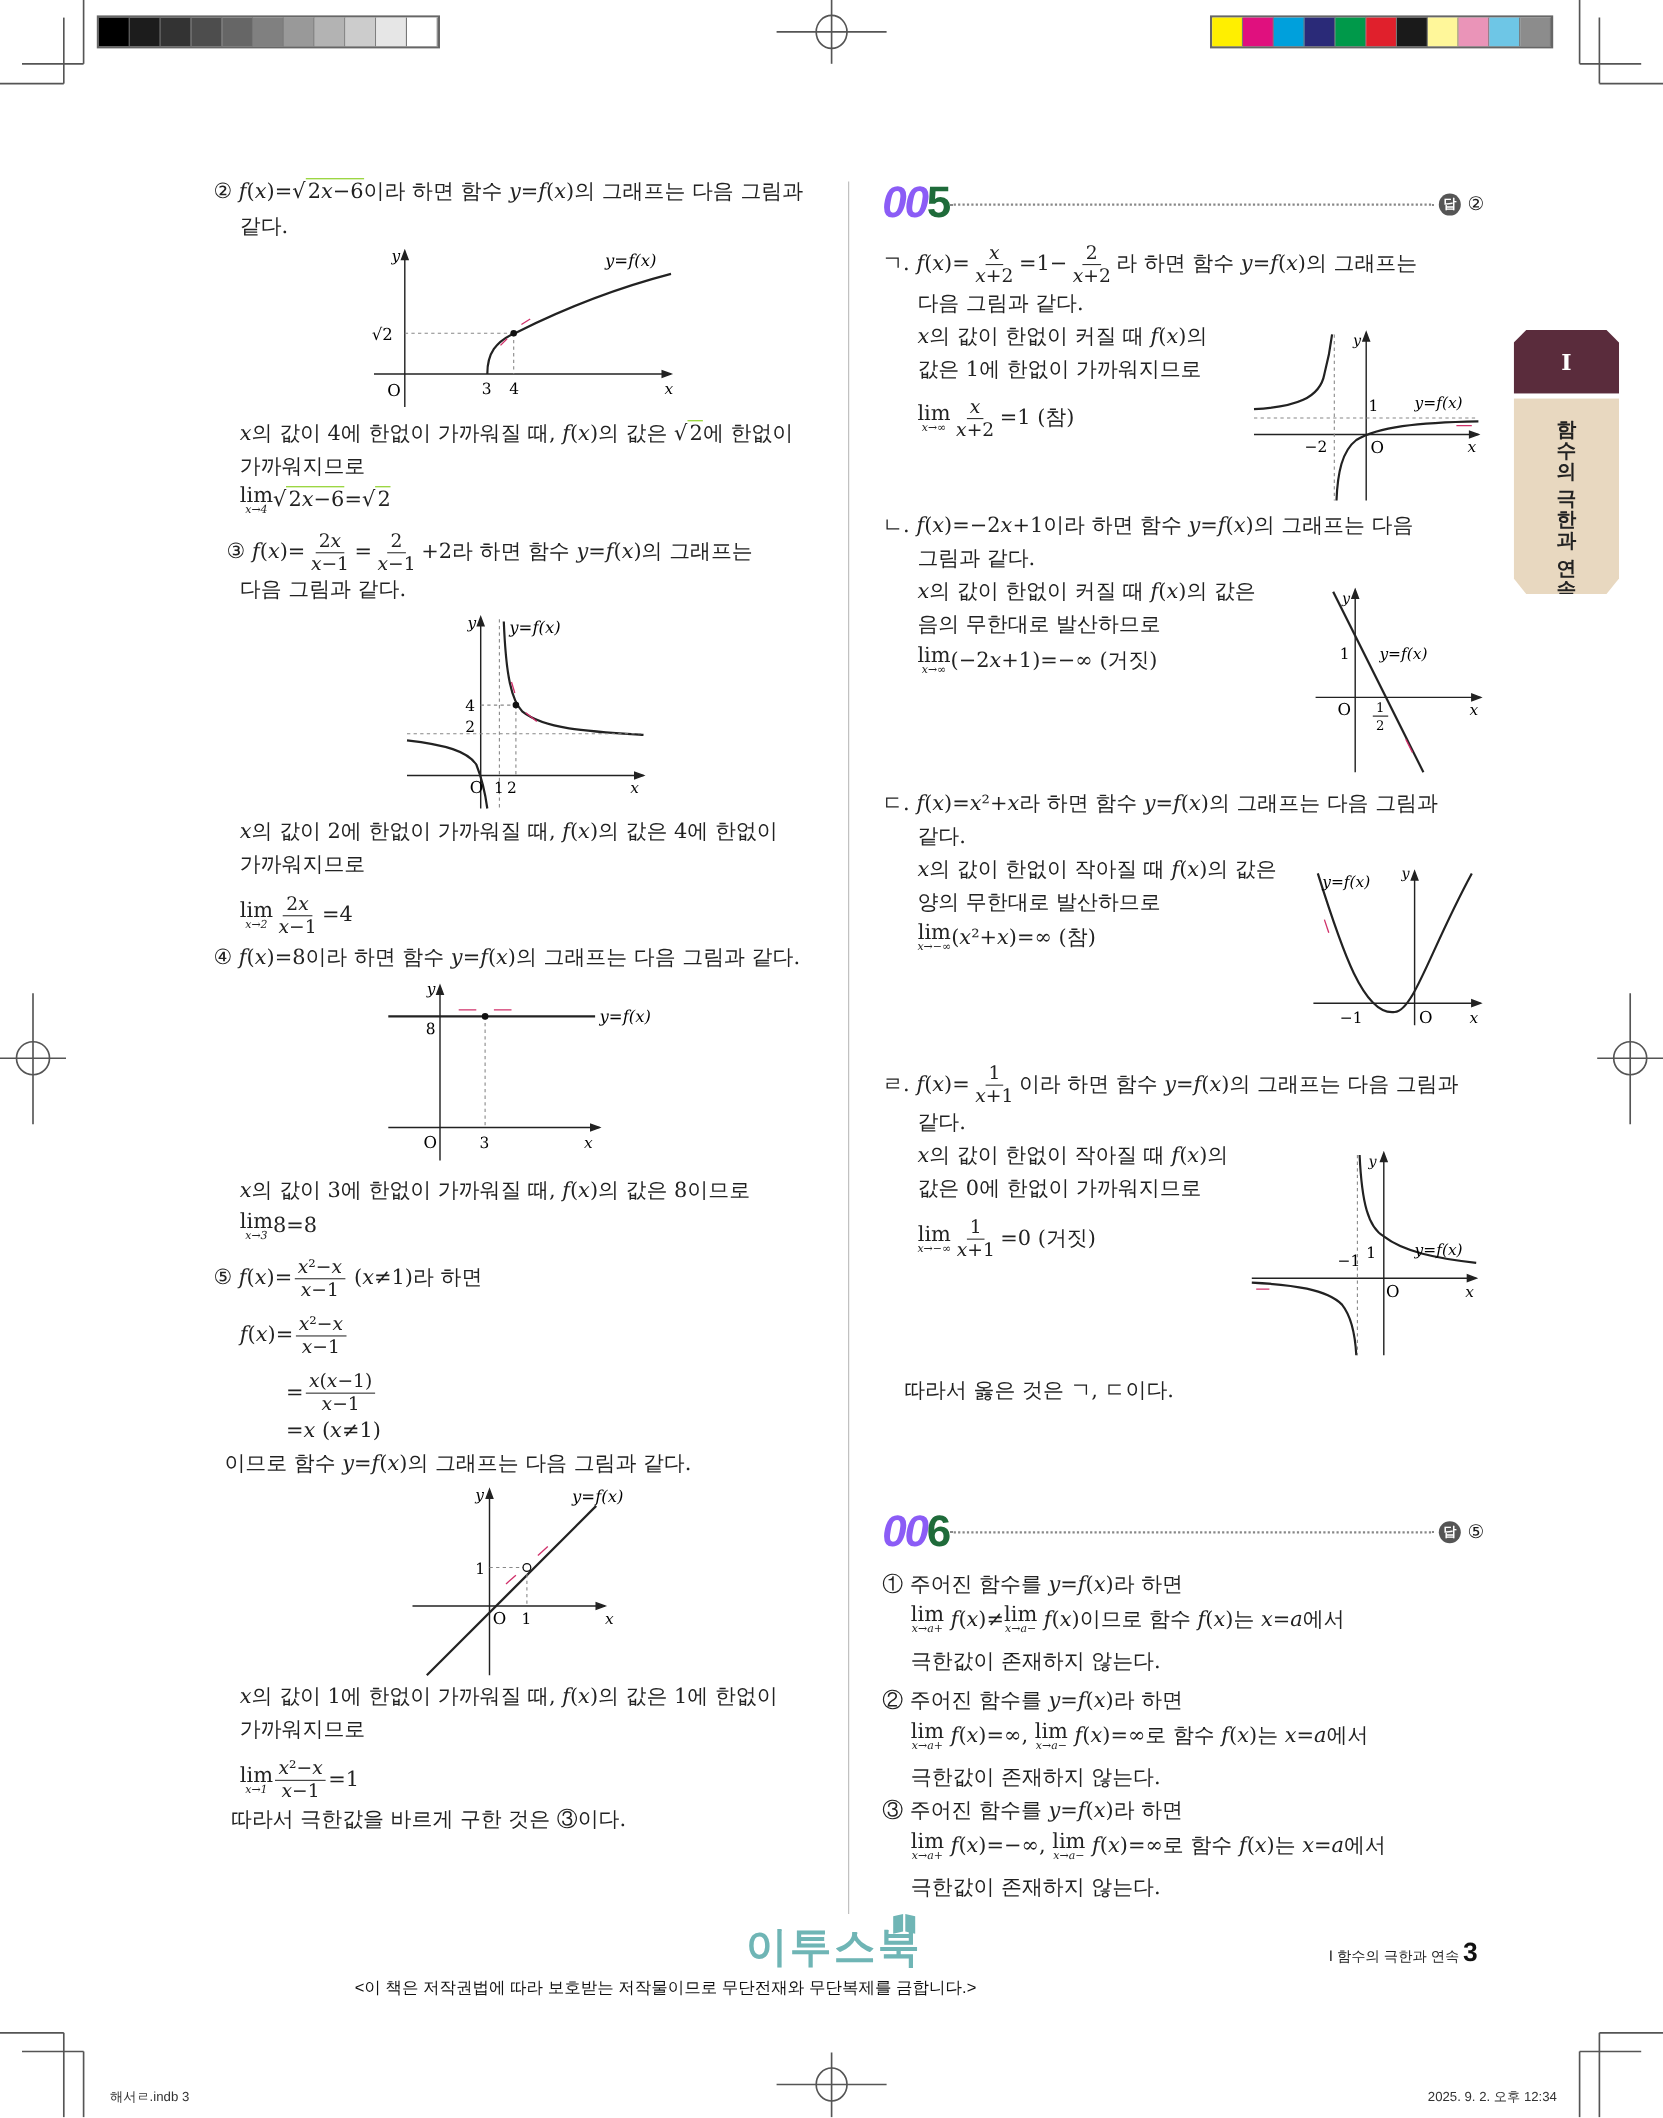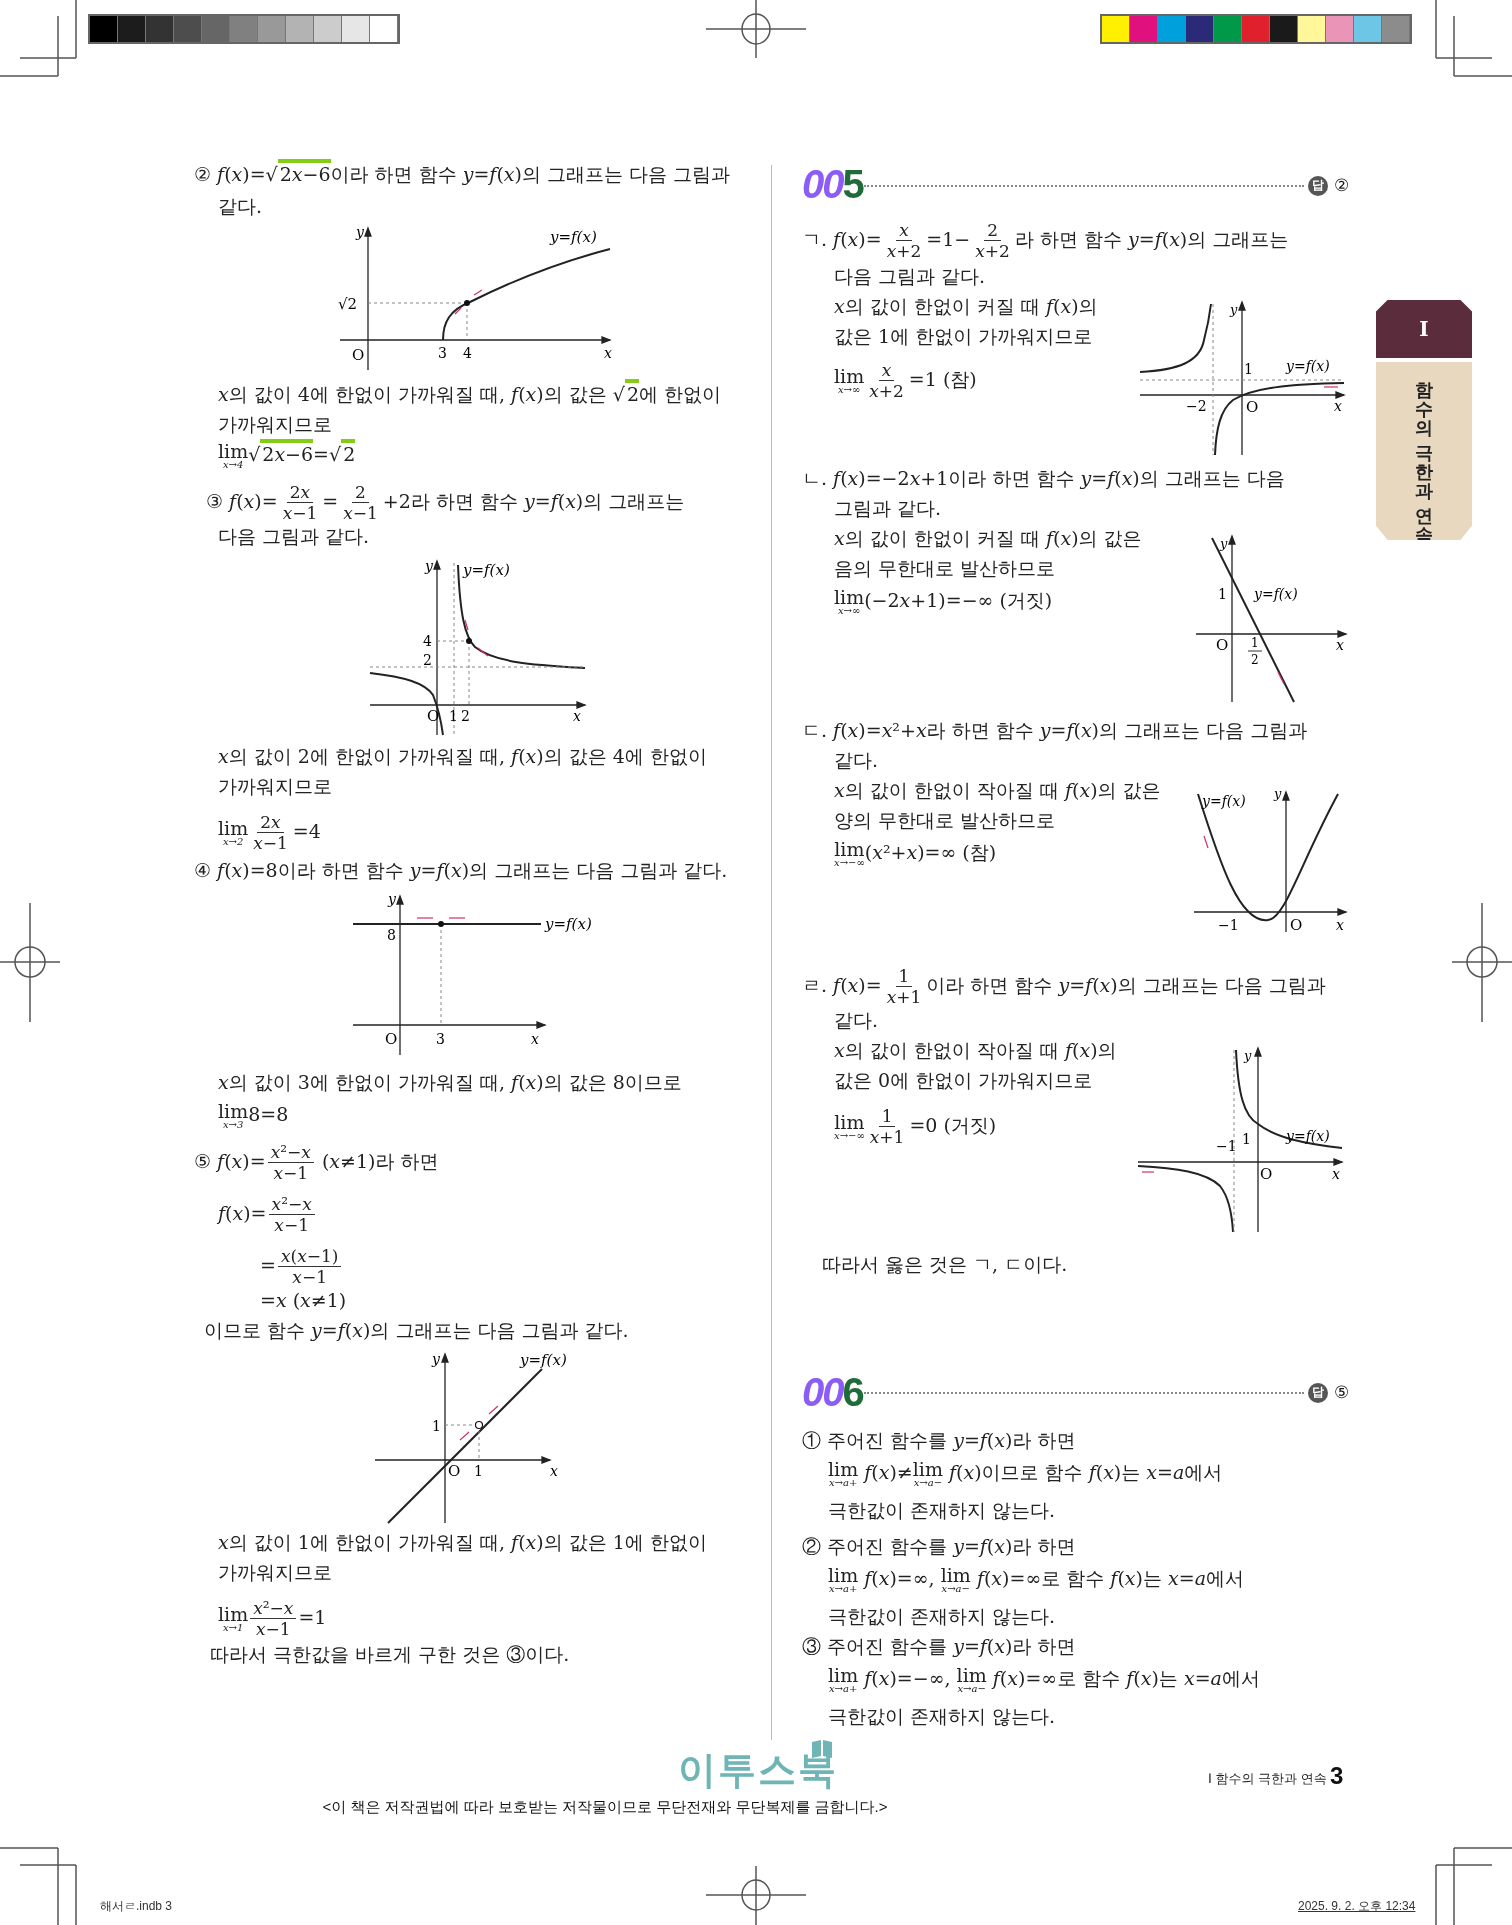--- a/index.html
+++ b/index.html
@@ -6,21 +6,21 @@
   html, body { width: 1512px; height: 1925px; background: #ffffff; overflow: hidden; }
   body { position: relative; font-family: "DejaVu Serif", serif; color: #1a1a1a; }
   .abs { position: absolute; }
   .ln { position: absolute; font-size: 19px; line-height: 28px; white-space: nowrap; color: #222; }
   .m { font-style: italic; font-family: "DejaVu Serif", serif; }
   .frac { display: inline-flex; flex-direction: column; align-items: center; vertical-align: middle; font-size: 17px; line-height: 20px; margin: 0 2px; }
   .frac .num { border-bottom: 1px solid #333; padding: 0 3px; }
   .frac .den { padding: 0 3px; }
   .lim { display: inline-flex; flex-direction: column; align-items: center; vertical-align: middle; line-height: 18px; }
   .lim .sub { font-size: 10px; line-height: 10px; font-style: italic; }
-  .sqrt { border-top: 4px solid #84cc16; padding-left: 2px; }
+  .sqrt { border-top: 1px solid #84cc16; padding-left: 2px; }
   .colorbar { position: absolute; top: 14px; height: 30px; display: flex; border: 2px solid #666; }
   .colorbar div { width: 28px; height: 100%; border-right: 1px solid #777; }
   .divider { position: absolute; left: 771px; top: 165px; width: 1px; height: 1575px; background: #bbb; }
   .pnum { position: absolute; font-family: "Liberation Sans", sans-serif; font-weight: bold; font-size: 40px; letter-spacing: -2px; }
   .pnum .g { color: #8b5cf6; font-style: italic; }
   .pnum .k { color: #1f6b3a; }
   .dots { position: absolute; border-top: 2px dotted #888; height: 0; }
   .ans { position: absolute; font-family: "Liberation Sans", sans-serif; font-size: 17px; display: flex; align-items: center; gap: 6px; }
   .ans .badge { width: 20px; height: 20px; border-radius: 50%; background: #555; color: #fff; font-size: 12px; display: flex; align-items: center; justify-content: center; font-weight: bold; }
   .tab-dark { position: absolute; left: 1376px; top: 300px; width: 96px; height: 58px; background: #5a2c3c; clip-path: polygon(12% 0, 88% 0, 100% 20%, 100% 100%, 0 100%, 0 20%); color: #fff; display: flex; align-items: center; justify-content: center; font-weight: bold; font-family: "DejaVu Serif", serif; font-size: 20px; }
@@ -503,13 +503,13 @@
 </div>
 <svg class="abs" style="left:810px;top:1738px" width="26" height="22">
   <polygon points="2,4 11,2 11,18 2,20" fill="#6fb5b5"></polygon>
     <polygon points="13,2 22,4 22,20 13,18" fill="#6fb5b5"></polygon>
 </svg>
 <div class="footer-chapter">Ⅰ 함수의 극한과 연속</div>
 <div class="footer-page">3</div>
 <div class="footer-copy">&lt;이 책은 저작권법에 따라 보호받는 저작물이므로 무단전재와 무단복제를 금합니다.&gt;</div>
 
 <div class="slug" style="left:100px;">해서ㄹ.indb   3</div>
-<div class="slug" style="left:1298px;text-decoration:underline;">2025. 9. 2.   오후 12:34</div>
+<div class="slug" style="left:1298px;">2025. 9. 2.   오후 12:34</div>
 
 </body></html>

